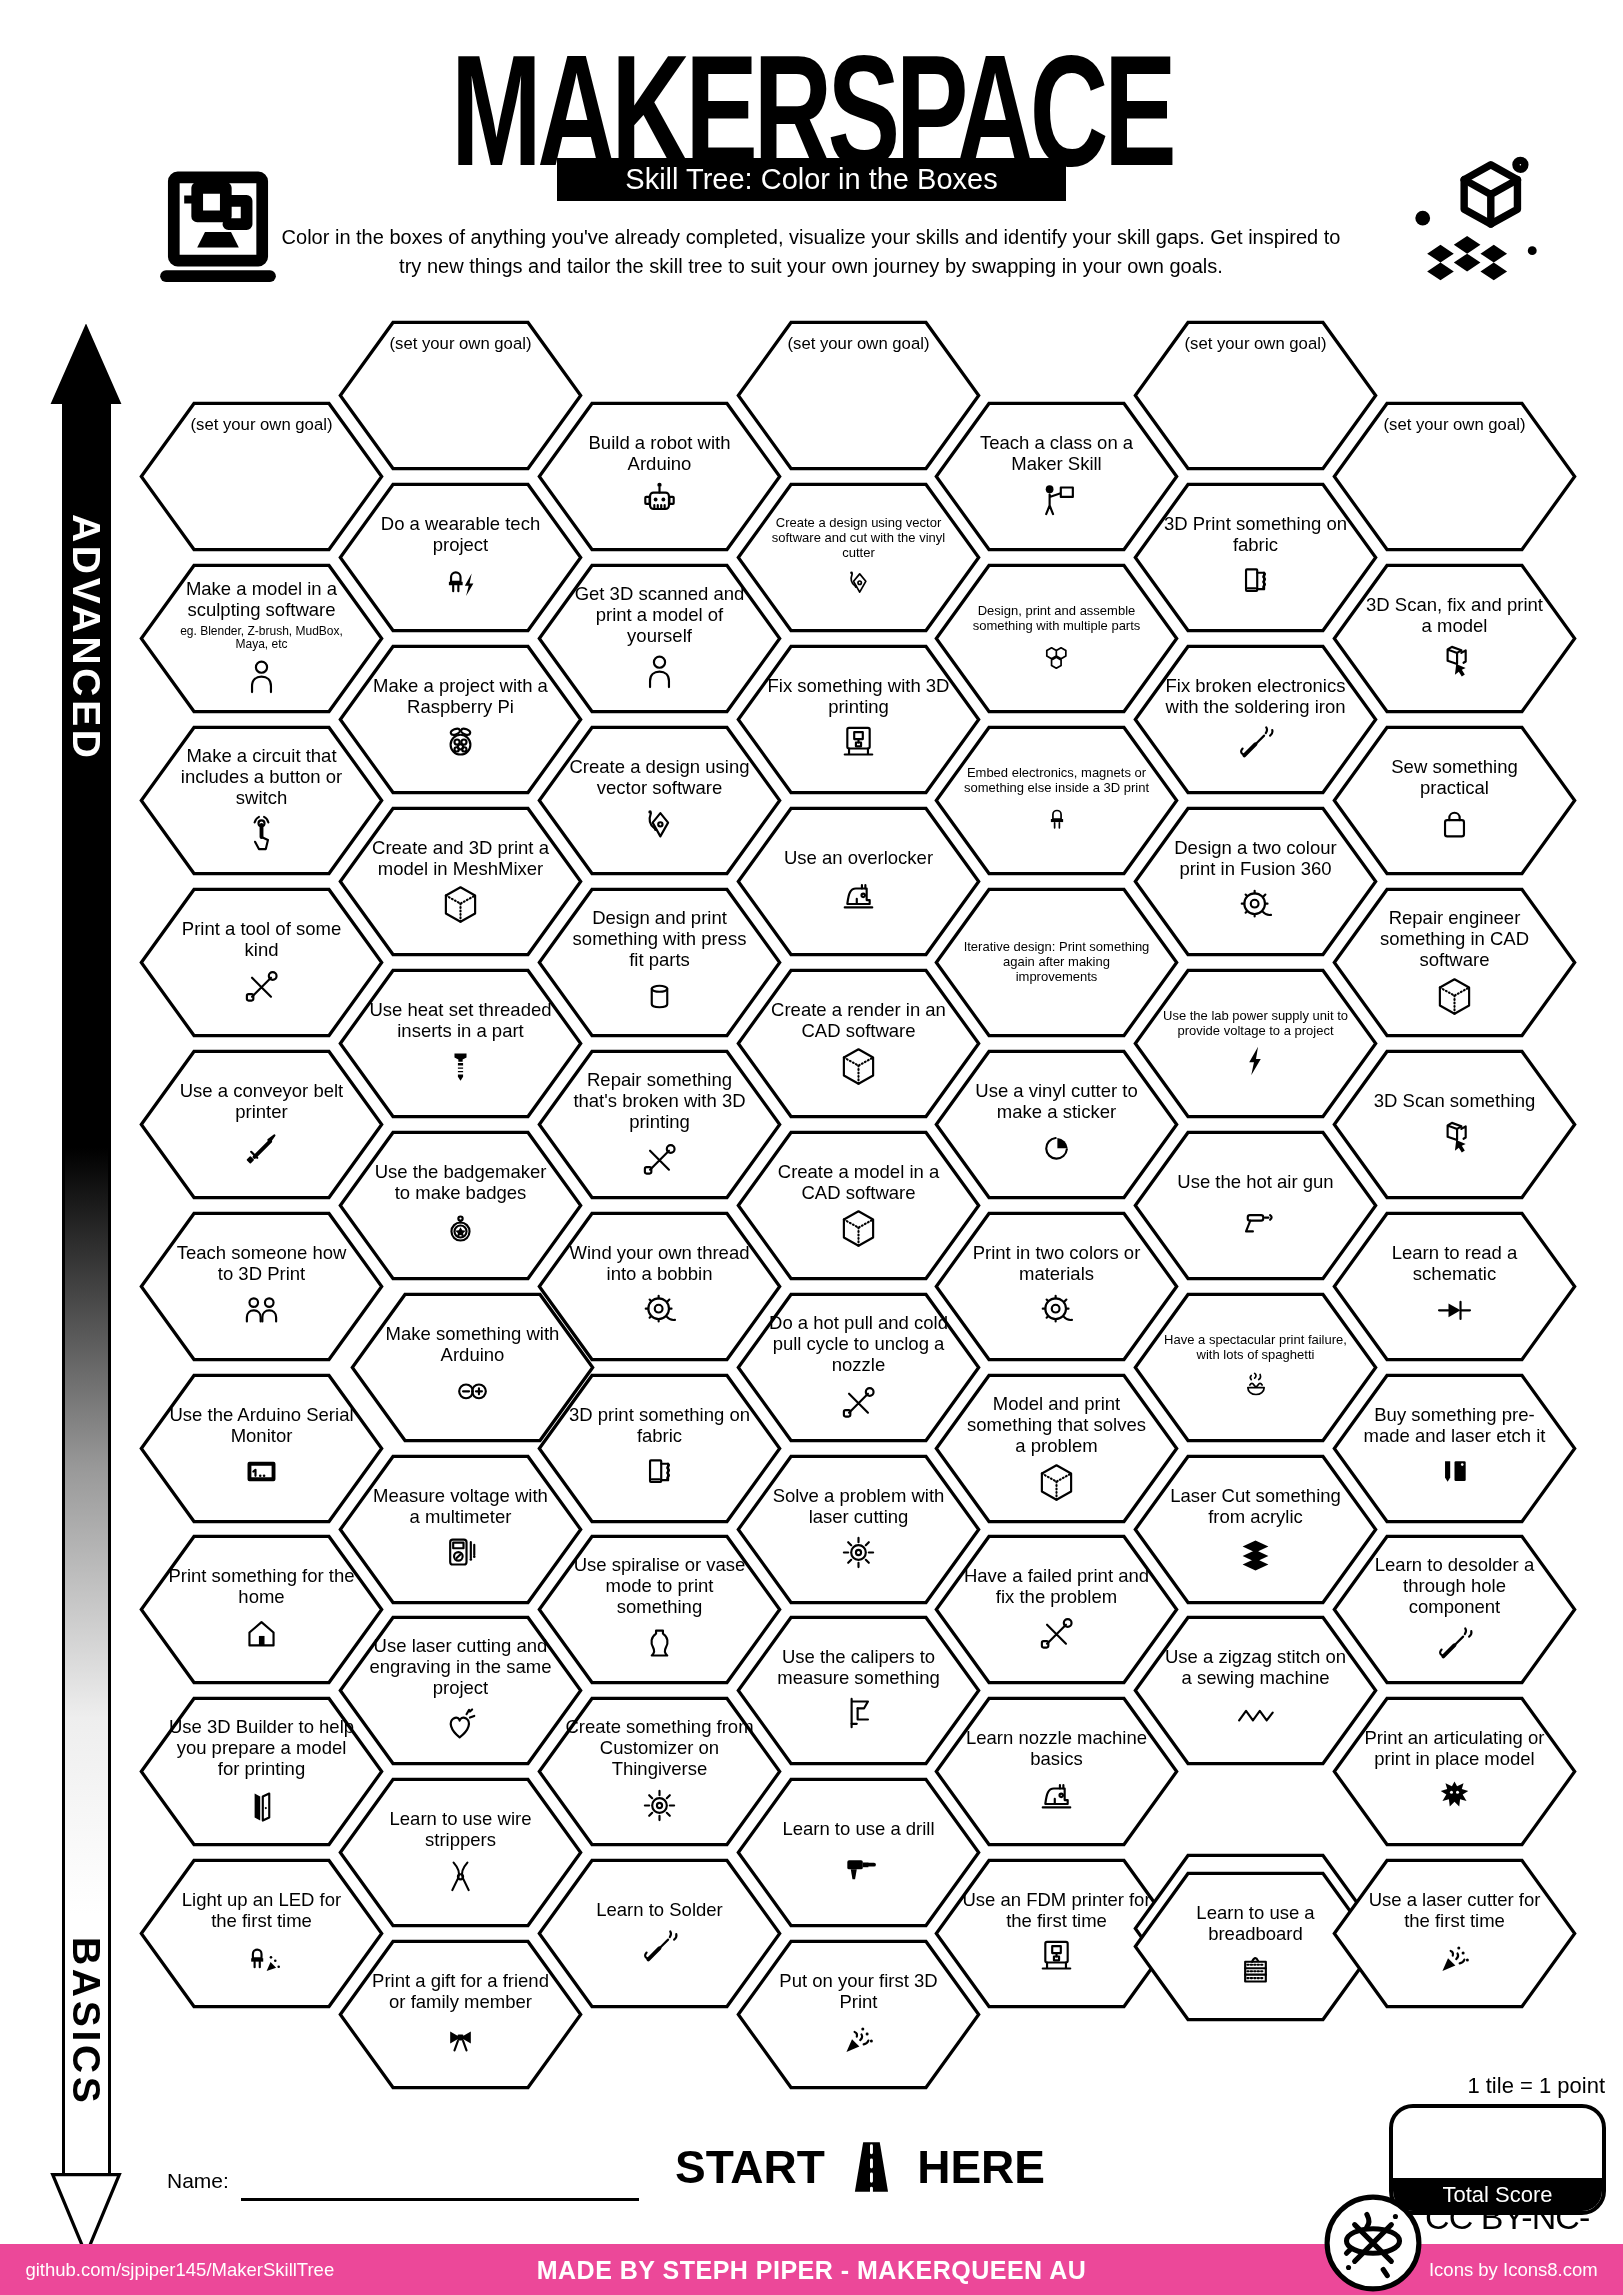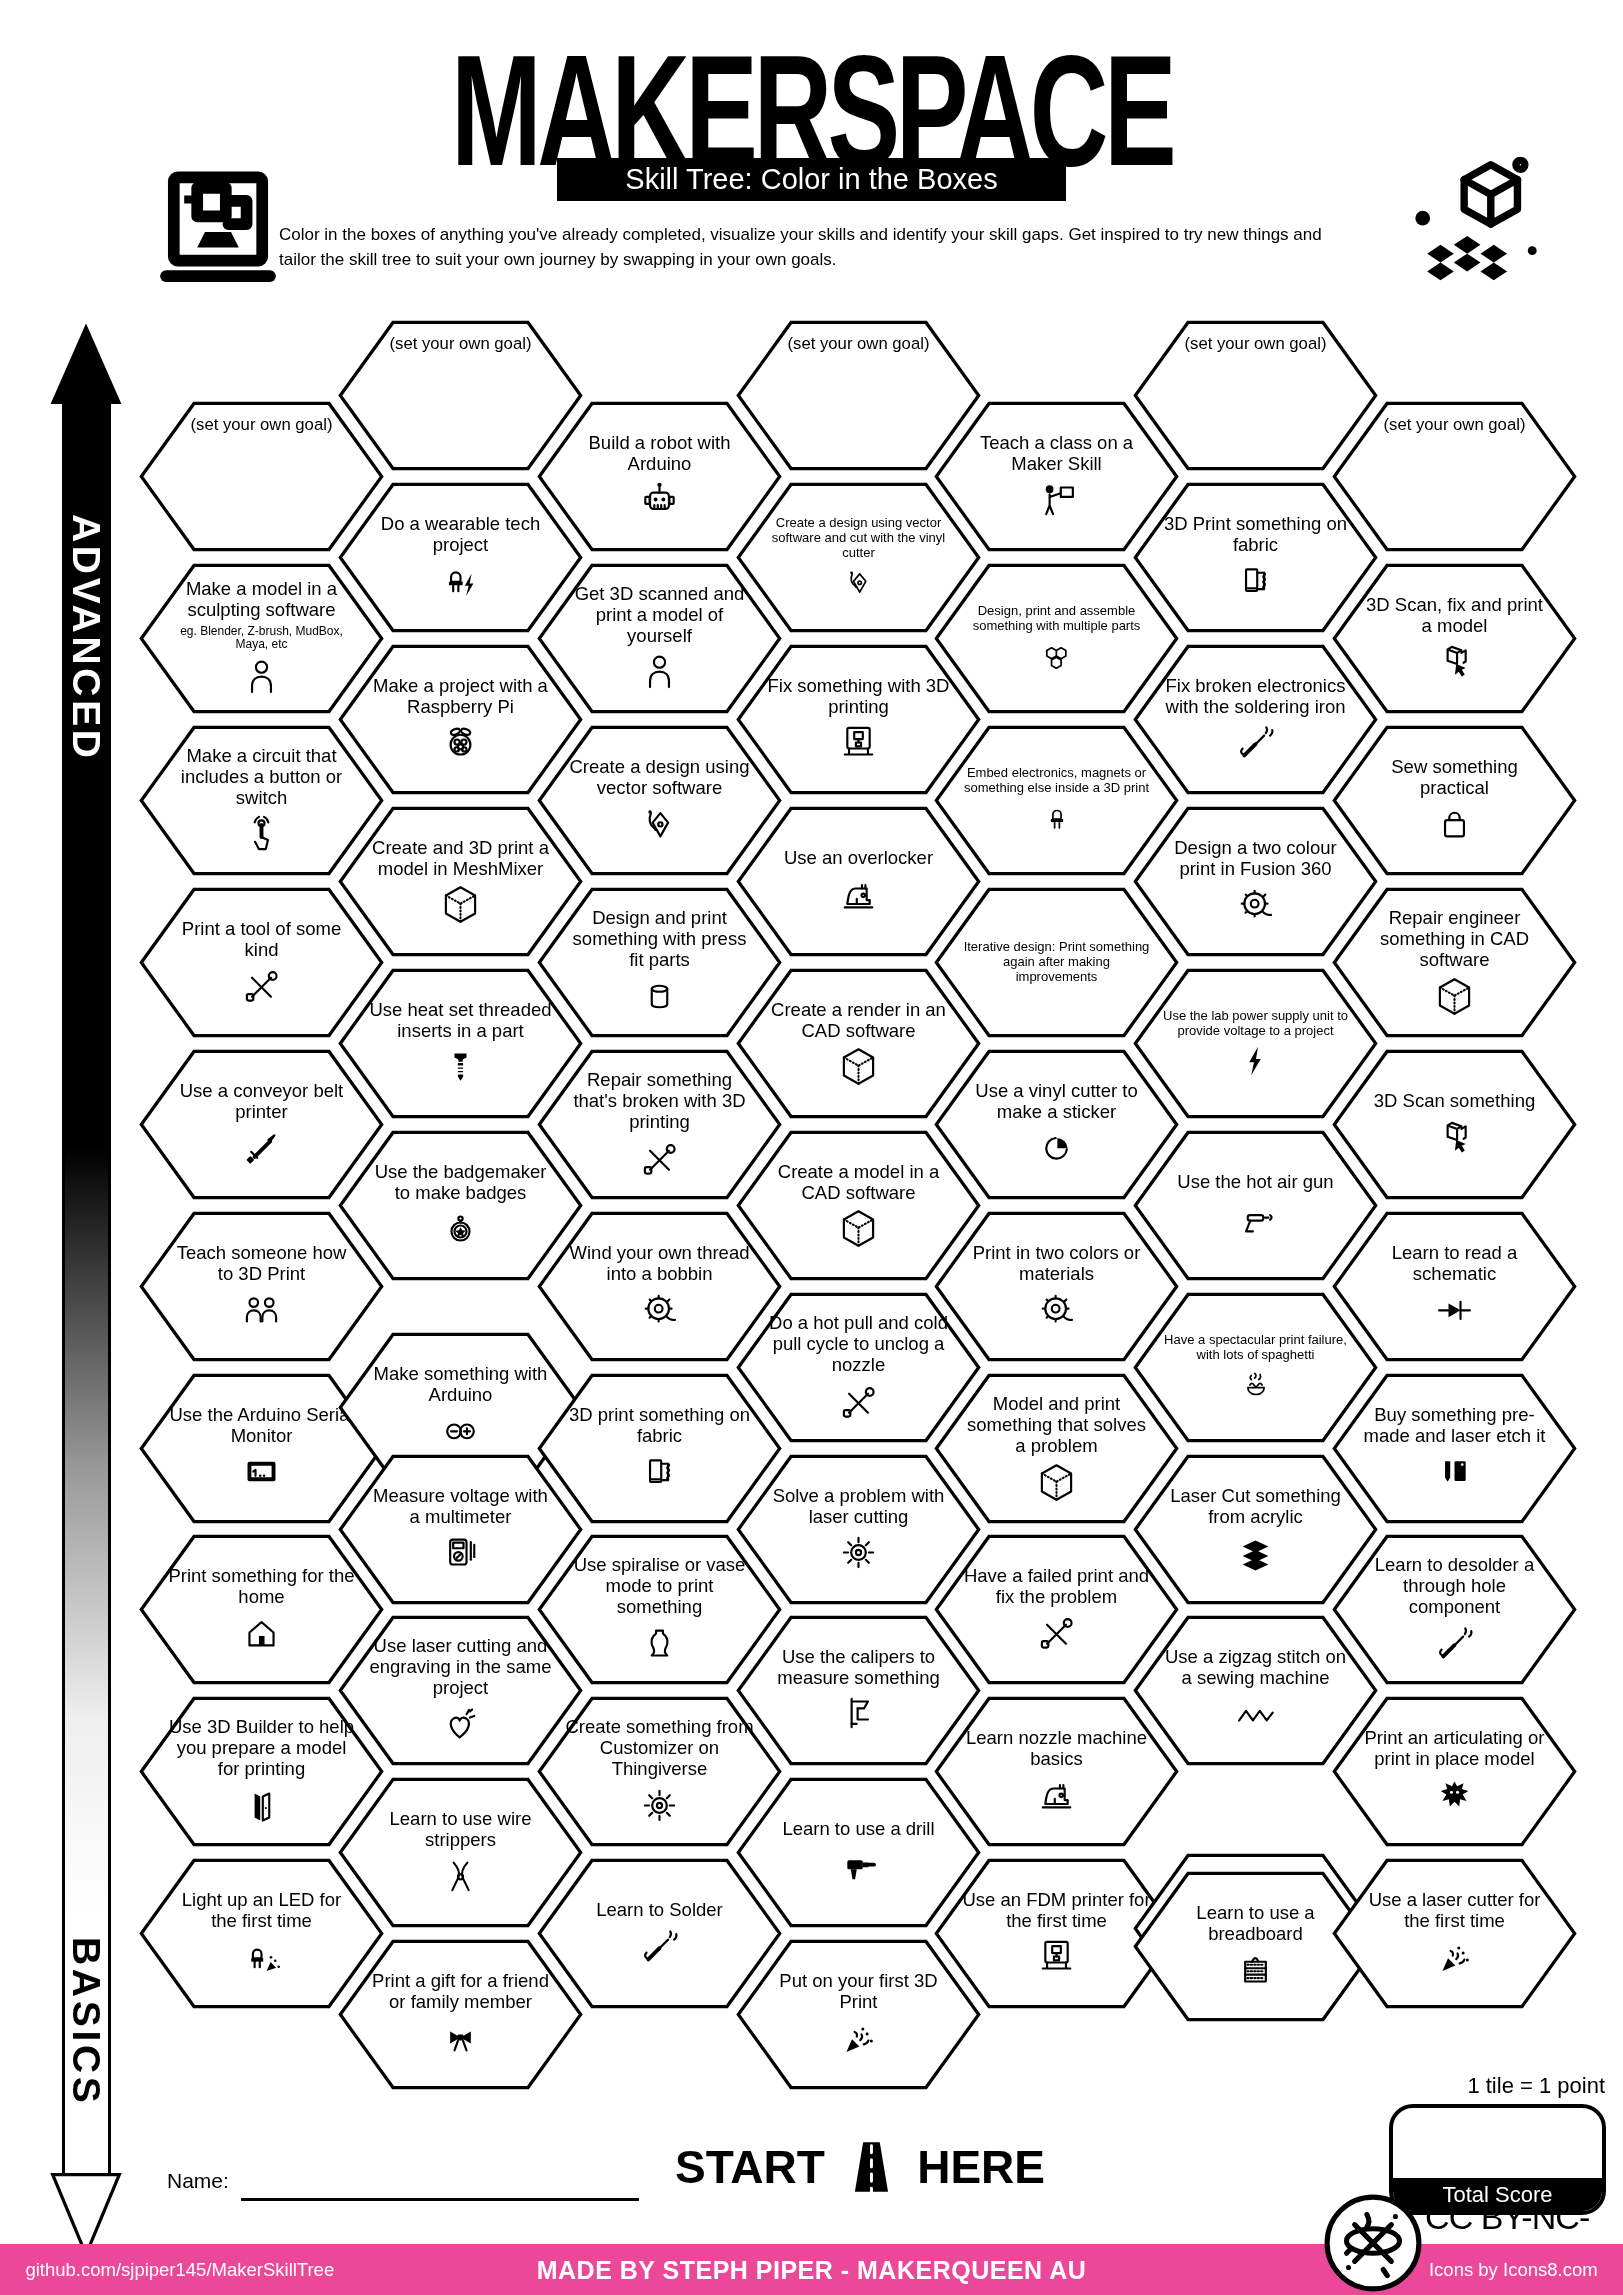--- a/index.html
+++ b/index.html
@@ -5,22 +5,22 @@
   html,body{margin:0;padding:0;background:#fff;}
   #page{position:relative;width:1623px;height:2295px;background:#fff;overflow:hidden;
         font-family:"Liberation Sans",sans-serif;color:#000;}
 
   
   #title{position:absolute;left:0;top:18.5px;width:100%;text-align:center;
          font-size:109px;font-weight:900;letter-spacing:-4.6px;
          transform:scaleY(1.45);transform-origin:top center;}
   #subtitle{position:absolute;left:557px;top:158px;width:509px;height:43px;background:#000;
             color:#fff;font-size:29px;display:flex;align-items:center;justify-content:center;}
-  #desc{position:absolute;left:279px;top:223px;width:1064px;text-align:left;
-        font-size:17px;line-height:1.45;}
+  #desc{position:absolute;left:279px;top:223px;width:1064px;text-align:center;
+        font-size:20px;line-height:1.45;}
 
   .deco{position:absolute;}
 
   
   #axis{position:absolute;left:49px;top:324px;width:74px;height:1929px;}
   #axis .shaft{position:absolute;left:13px;top:76px;width:43px;height:1781px;
       border-left:3.2px solid #000;border-right:3.2px solid #000;
       background:linear-gradient(180deg,#000 0%,#000 42%,#999 60%,#eee 74%,#fff 85%);}
   .axis-label{position:absolute;left:0px;width:74px;display:flex;align-items:center;justify-content:center;
       writing-mode:vertical-rl;font-weight:700;font-size:39px;letter-spacing:3.7px;}
@@ -550,21 +550,21 @@
         <svg class="hexshape" width="245" height="151" viewBox="0 0 530 326">
           <polygon points="5,163 119,5 411,5 525,163 411,321 119,321" fill="#fff" stroke="#000" stroke-width="7"></polygon>
         </svg>
         <div class="content">
           <div class="hex-label">Use the badgemaker to make badges</div>
           <svg class="icon" viewBox="0 0 92 92" width="43" height="43">
             <use href="#sym-badge"></use>
           </svg>
         </div>
       </div>
-      <div class="hex" style="left: 338px; top: 1292px; margin-top: 40px;">
+      <div class="hex" style="left: 350px; top: 1292px;">
         <svg class="hexshape" width="245" height="151" viewBox="0 0 530 326">
           <polygon points="5,163 119,5 411,5 525,163 411,321 119,321" fill="#fff" stroke="#000" stroke-width="7"></polygon>
         </svg>
         <div class="content">
           <div class="hex-label">Make something with Arduino</div>
           <svg class="icon" viewBox="0 0 92 92" width="43" height="43">
             <use href="#sym-arduino"></use>
           </svg>
         </div>
       </div>

